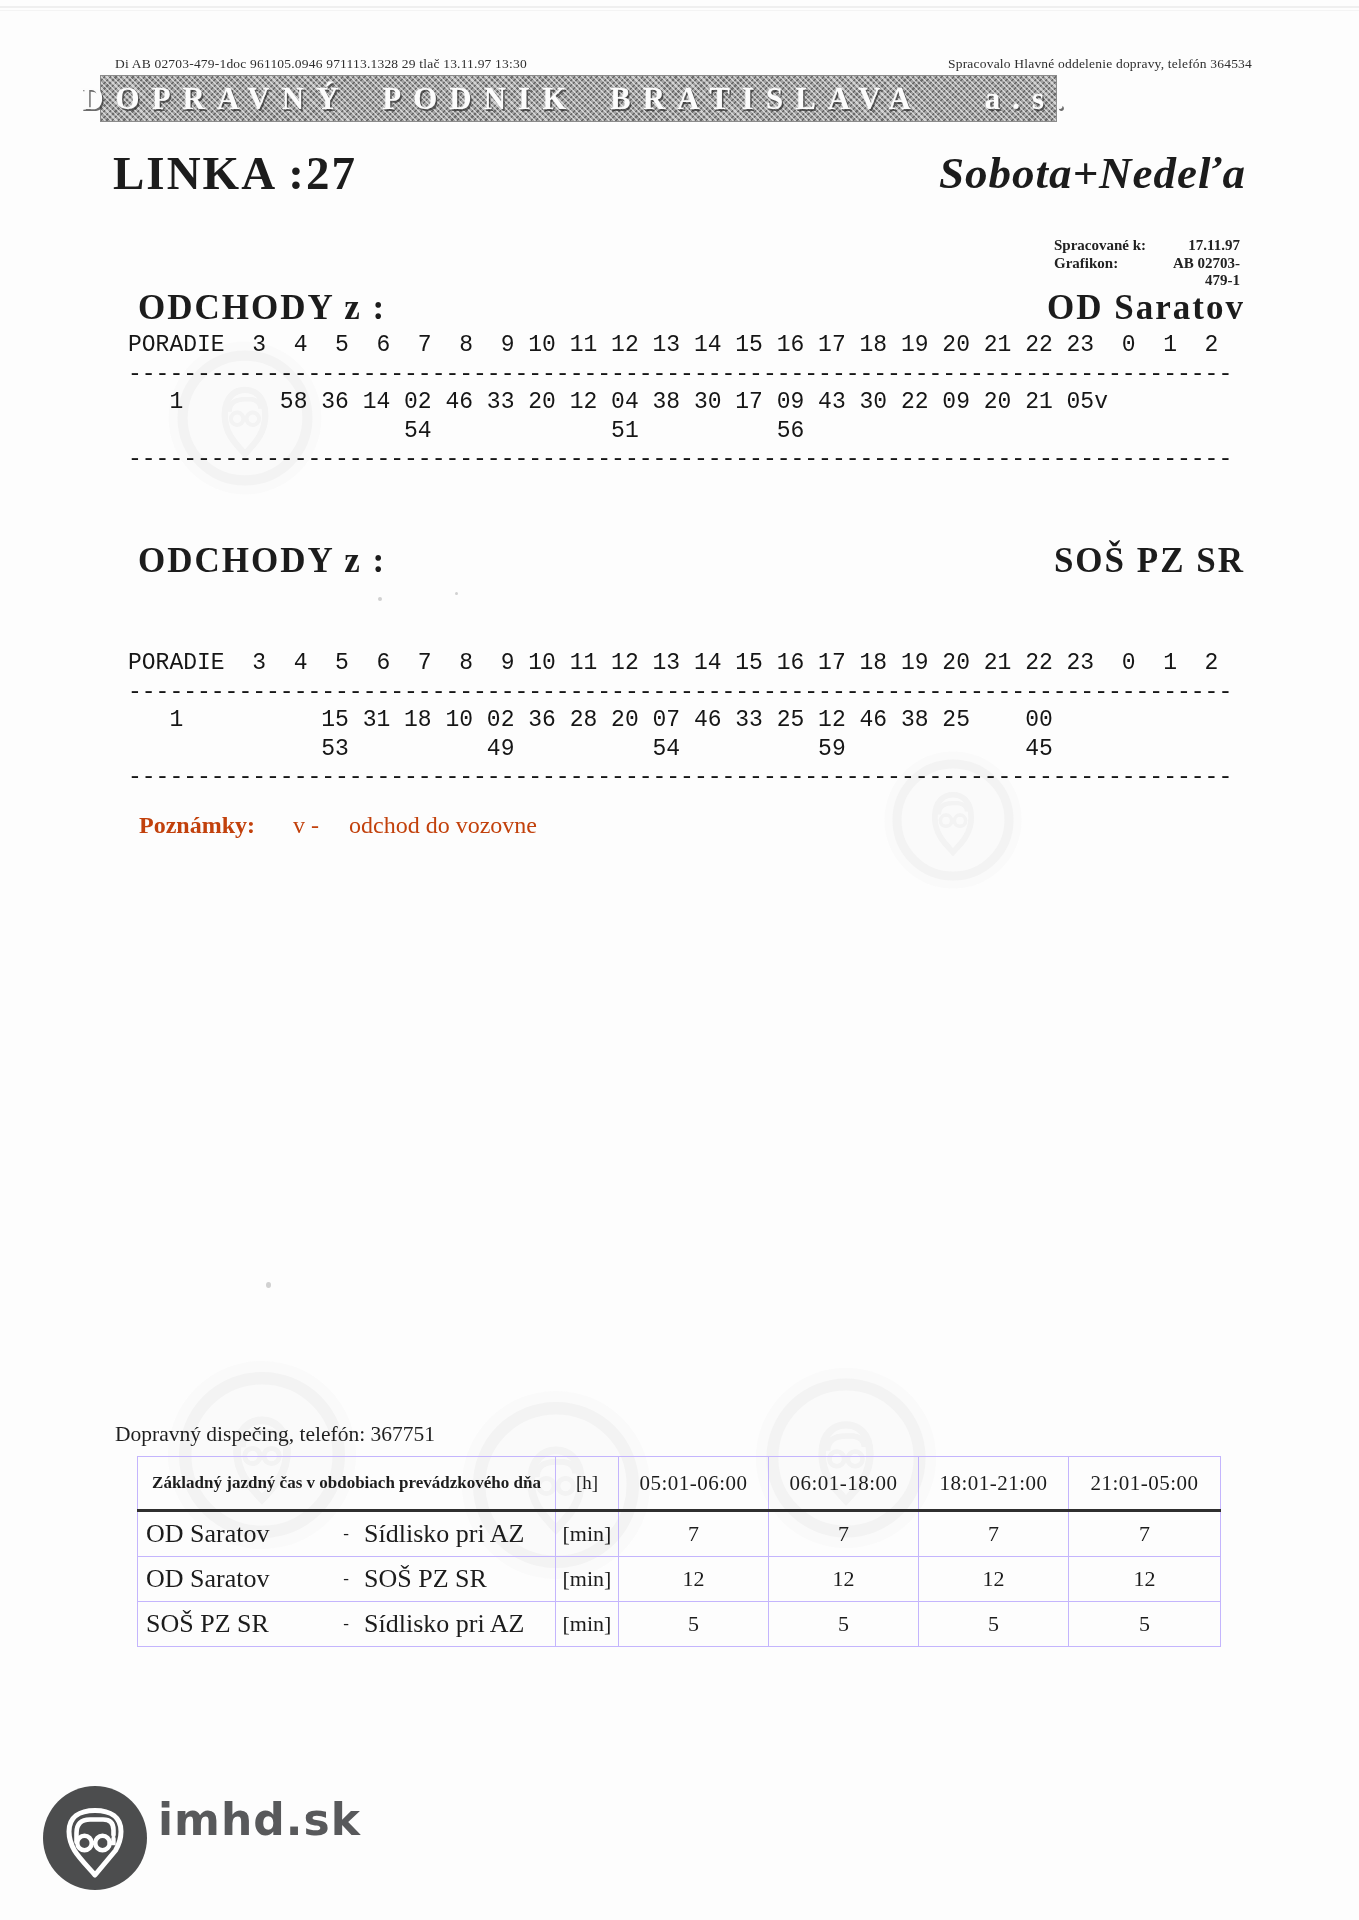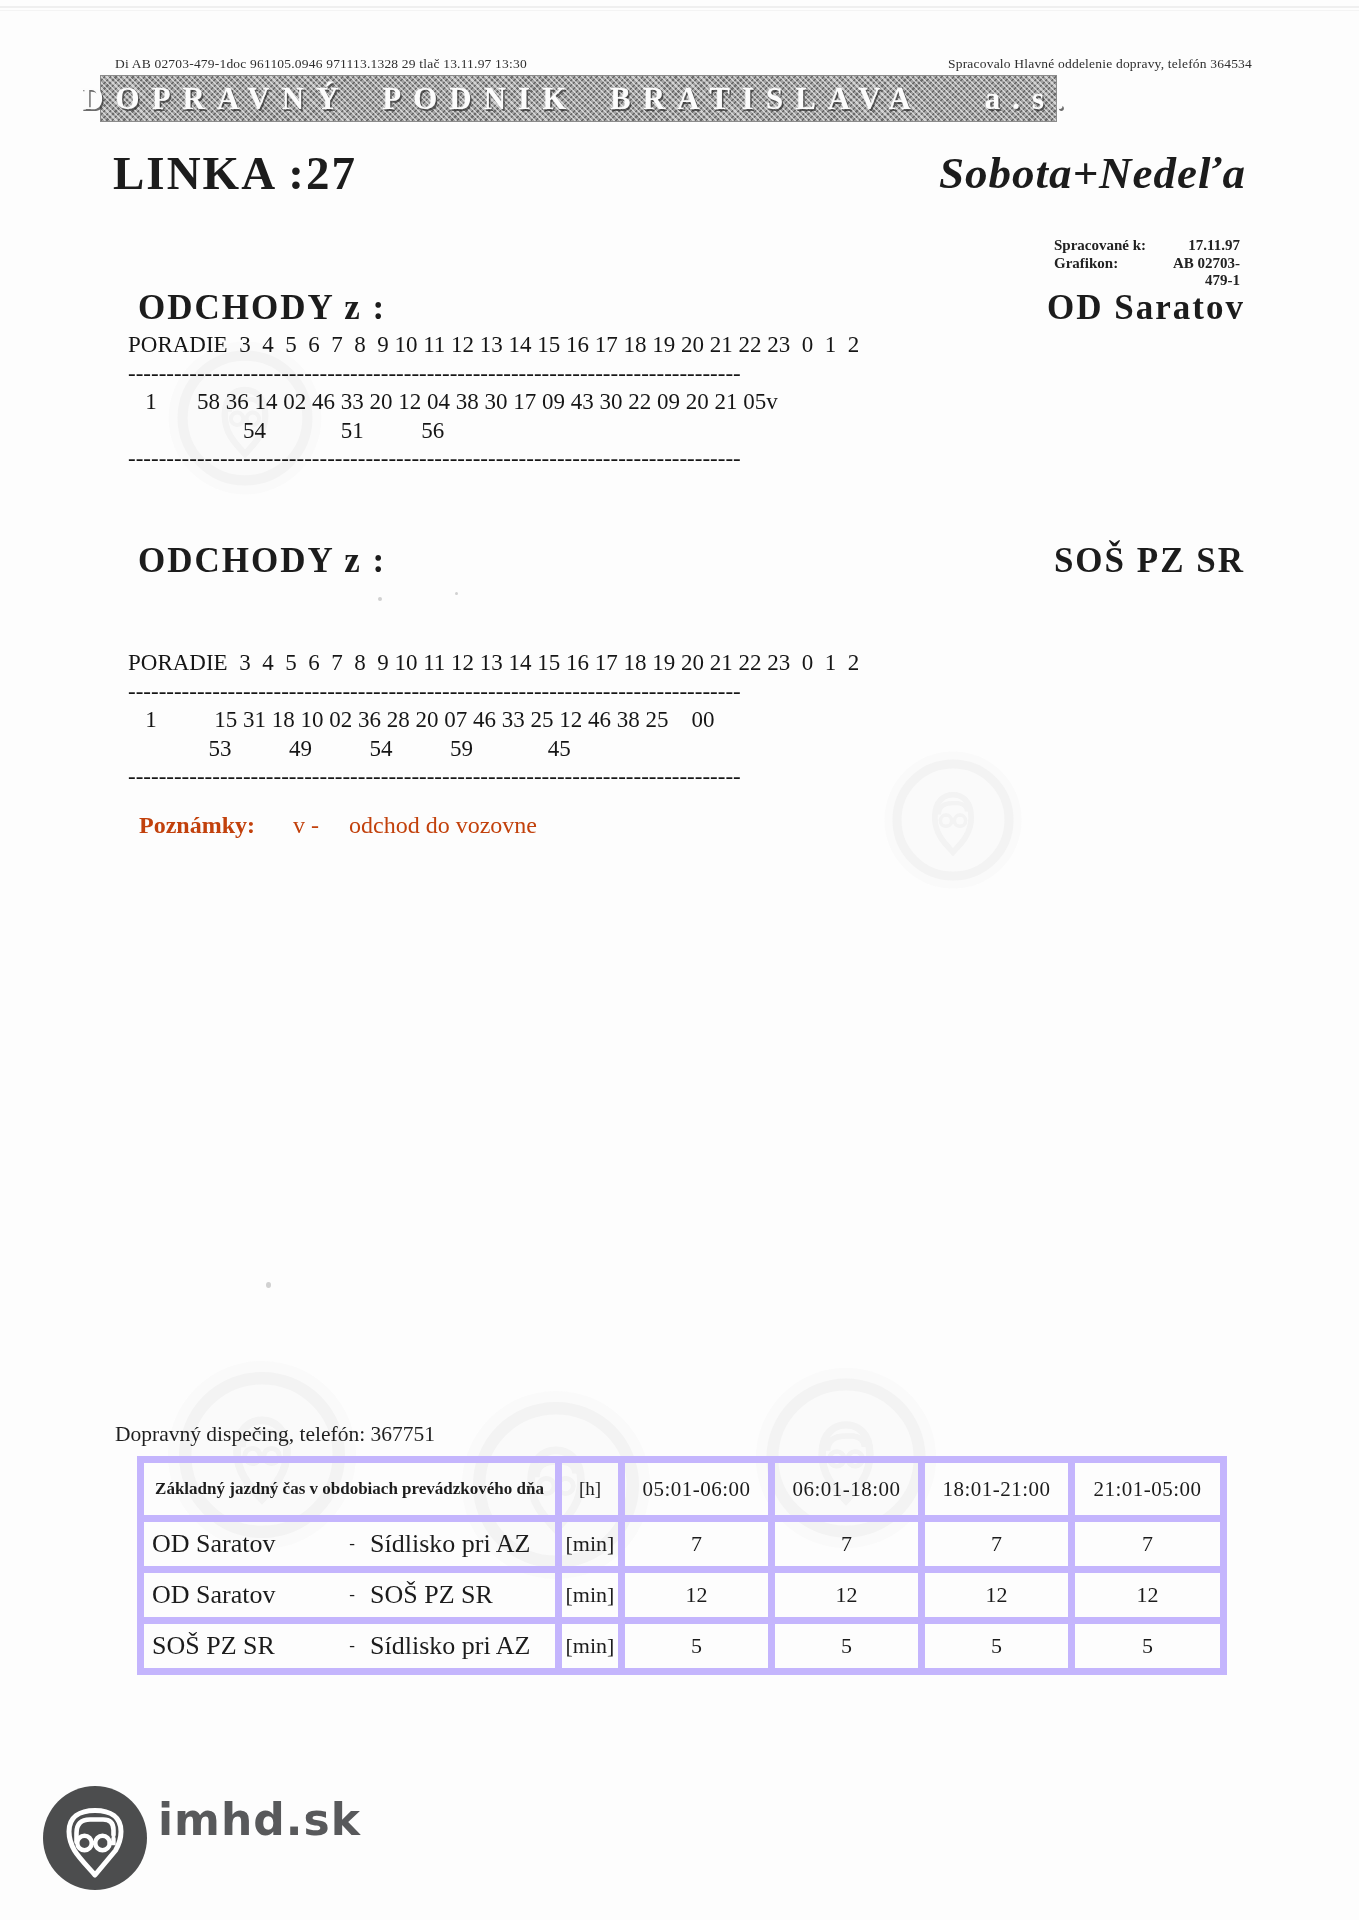--- a/index.html
+++ b/index.html
@@ -40,33 +40,33 @@
 
   .processed { position:absolute; right:119px; top:237px; width:186px;
     display:grid; grid-template-columns:auto 1fr; column-gap:8px; row-gap:1px;
     font-size:15px; font-weight:bold; color:#222; }
   .processed .val { text-align:right; }
 
   .sec-head { position:absolute; left:113px; right:114px; display:flex; justify-content:space-between;
     font-size:35px; font-weight:bold; letter-spacing:2px;margin-left:25px; }
 
   .tt { position:absolute; left:128px; margin:0;
-    font-family:Liberation Serif, serif; font-size:23px; line-height:28.6px;
+    font-family:Liberation Mono, monospace; font-size:23px; line-height:28.6px;
     color:#161616; white-space:pre; }
 
   .notes { position:absolute; left:139px; top:812px; font-size:24px; color:#c2410c; }
   .notes .lbl { font-weight:bold; }
   .notes .sym { margin-left:32px; }
   .notes .meaning { margin-left:24px; }
 
   .dispatch { position:absolute; left:115px; top:1422px; font-size:21.5px; color:#1f1f1f; }
 
   table.travel { position:absolute; left:137px; top:1456px; width:1083px;
     border-collapse:collapse; table-layout:fixed; background:transparent; }
-  table.travel td { border:7px solid #c4b5fd; padding:0; vertical-align:middle; }
+  table.travel td { border:1px solid #c4b5fd; padding:0; vertical-align:middle; }
   table.travel tr.hdr td { height:52px; border-bottom:3px solid #2f2f2f; }
   table.travel tr.row td { height:44px; }
   .h-desc { font-size:17px; font-weight:bold; text-align:center; color:#1d1d1d; }
   .h-unit { font-size:19px; text-align:center; }
   .h-period { font-size:21px; text-align:center; letter-spacing:.5px; }
   .c-desc { font-size:26px; }
   .c-desc .from { display:inline-block; width:182px; padding-left:8px; }
   .c-desc .dash { display:inline-block; width:36px; text-align:center; font-size:17px; vertical-align:3px; }
   .c-desc .to { display:inline-block; }
   .c-unit { font-size:22px; text-align:center; }

